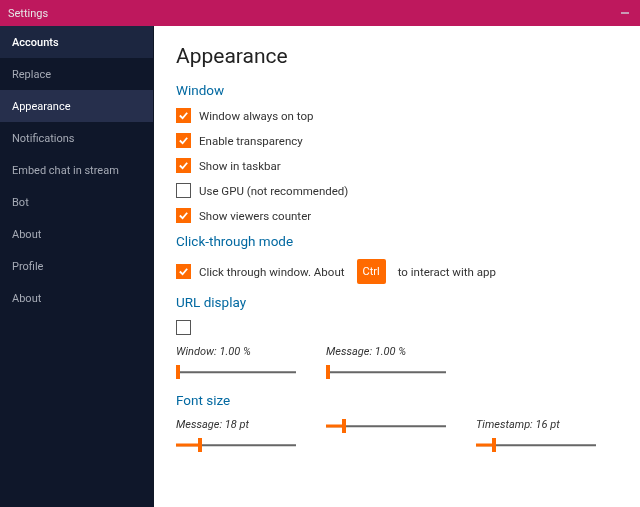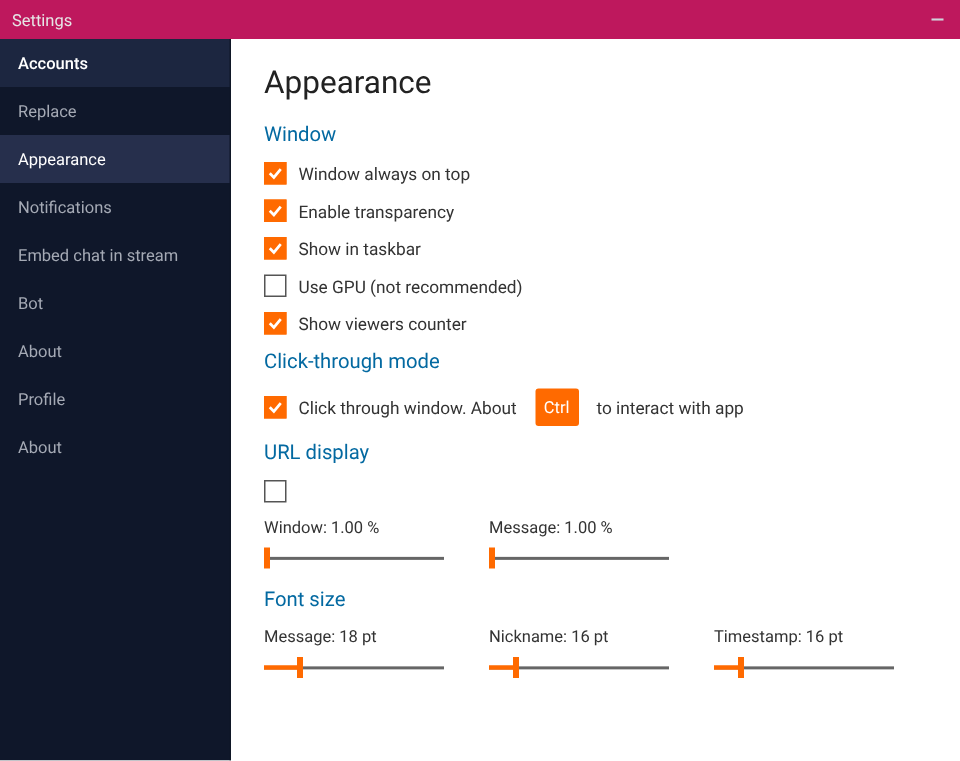--- a/index.html
+++ b/index.html
@@ -126,20 +126,21 @@
     padding: 6px 6px;
     border-radius: 2px;
     margin: 0 4px;
   }
 
   .slider-row {
     display: flex;
     gap: 30px;
     margin-top: 6px;
     margin-bottom: 12px;
+    font-style: italic;
   }
   .slider-cell {
     width: 120px;
   }
   .slider-label {
     font-size: 11px;
     color: #333;
     margin-bottom: 6px;
   }
   .slider {
@@ -313,21 +314,20 @@
     <div class="slider-row">
       <div class="slider-cell">
         <div class="slider-label">Message: 18 pt</div>
         <div class="slider">
           <div class="track"></div>
           <div class="track-fill" style="width:20%"></div>
           <div class="thumb" style="left:20%"></div>
         </div>
       </div>
       <div class="slider-cell">
-        <div class="slider-label">Nickname: 16 pt</div>
         <div class="slider">
           <div class="track"></div>
           <div class="track-fill" style="width:15%"></div>
           <div class="thumb" style="left:15%"></div>
         </div>
       </div>
       <div class="slider-cell">
         <div class="slider-label">Timestamp: 16 pt</div>
         <div class="slider">
           <div class="track"></div>

